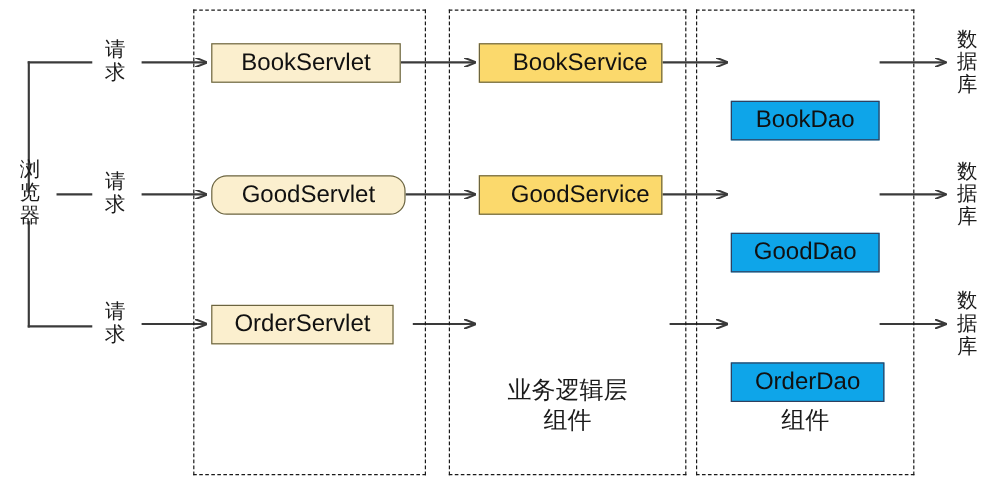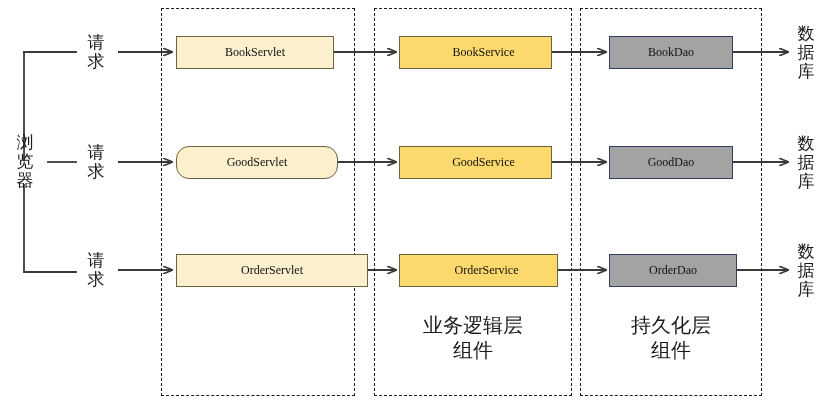--- a/index.html
+++ b/index.html
@@ -39,37 +39,38 @@
   }
   .vlabel span { display: block; }
 
   
   .node {
     position: absolute;
     box-sizing: border-box;
     display: flex;
     align-items: center;
     justify-content: center;
-    font-size: 12px;
+    font-size: 20px;
     color: #111111;
     white-space: nowrap;
-    font-family: Liberation Serif, serif;
+    font-family: Liberation Sans, sans-serif;
   }
   .node.servlet {
     background: #fbefce;
     border: 1.6px solid #6b6440;
   }
   .node.service {
     background: #fbd96c;
     border: 1.6px solid #6b6440;
     padding-left: 16px;
   }
   .node.dao {
-    background: #a3a3a3;
+    background: #0ea5e9;
     border: 1.6px solid #31405e;
+    margin-top: 48px;
   }
 
   
   .zone {
     position: absolute;
     box-sizing: border-box;
     border: 1.8px dashed #1a1a1a;
     background: transparent;
   }
   .zone-label {
@@ -166,22 +167,21 @@
 
   <div class="node servlet" style="left:176px; top:146px; width:162px; height:33px;border-radius:13px;">GoodServlet</div>
   <div class="node service" style="left:399px; top:146px; width:153px; height:33px;">GoodService</div>
   <div class="node dao" style="left:609px; top:146px; width:124px; height:33px;">GoodDao</div>
   <div class="vlabel" style="left:795px; top:134px;">
     <span>数</span>
     <span>据</span>
     <span>库</span>
   </div>
 
-  <div class="node servlet" style="left:176px; top:254px; width:192px; height:33px;">OrderServlet</div>
-  <div class="node service" style="left:399px; top:254px; width:159px; height:33px;">OrderService</div>
+  <div class="node servlet" style="left:176px; top:254px; width:152px; height:33px;">OrderServlet</div>
   <div class="node dao" style="left:609px; top:254px; width:128px; height:33px;">OrderDao</div>
   <div class="vlabel" style="left:795px; top:242px;">
     <span>数</span>
     <span>据</span>
     <span>库</span>
   </div>
 
 </div>
 
 </body></html>

